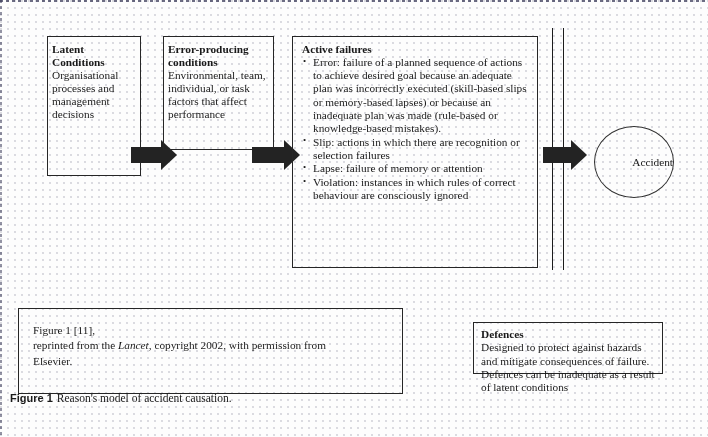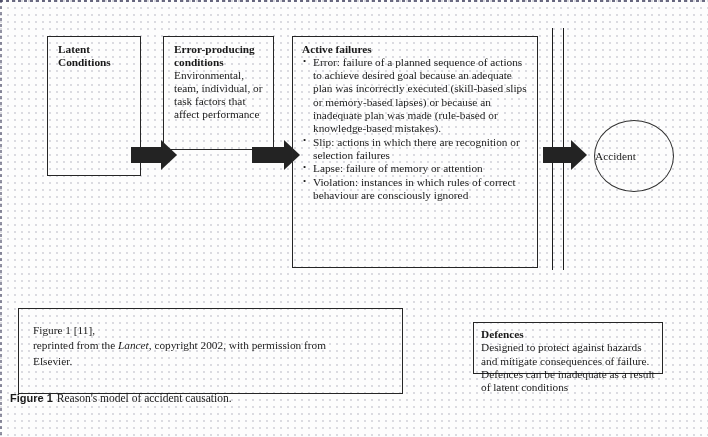--- a/index.html
+++ b/index.html
@@ -42,21 +42,21 @@
         to bottom,
         rgba(60,60,90,0.55) 0px, rgba(60,60,90,0.55) 3px,
         rgba(255,255,255,0) 3px, rgba(255,255,255,0) 6px);
   }
 
   .box {
     position: absolute;
     box-sizing: border-box;
     border: 1px solid #262626;
     background: transparent;
-    padding: 6px 7px 5px 10px;
+    padding: 6px 7px 5px 4px;
     line-height: 1.16;
     font-size: 11.3px;
   }
   .box .title {
     font-weight: bold;
     display: block;
   }
   .box .body {
     display: block;
   }
@@ -125,28 +125,28 @@
     height: 242px;
     background: #1c1c1c;
   }
   #defence-line-1 { left: 552px; }
   #defence-line-2 { left: 563px; }
 
   
   #accident-circle {
     position: absolute;
     left: 594px;
-    top: 120px;
+    top: 126px;
     width: 78px;
     height: 70px;
     border: 1px solid #303030;
     border-radius: 50%;
     display: flex;
     align-items: center;
-    justify-content: flex-start;
+    justify-content: flex-end;
     font-size: 11.3px;
   }
 
   
   #box-credit {
     left: 18px; top: 308px; width: 385px; height: 86px;
     padding: 14px 10px 8px 14px;
     line-height: 1.35;
   }
   #box-credit .line { display: block; }
@@ -176,20 +176,21 @@
 </head>
 <body>
 
 <div id="page">
 
   <div id="edge-top"></div>
   <div id="edge-left"></div>
 
   <div class="box" id="box-latent">
     <span class="title">Latent Conditions</span>
+    <span class="body">Organisational processes and management decisions</span>
   </div>
 
   <div class="arrow" id="arrow-1">
     <div class="shaft"></div>
     <div class="head"></div>
   </div>
 
   <div class="box" id="box-epc">
     <span class="title">Error-producing conditions</span>
     <span class="body">Environmental, team, individual, or task factors that affect performance</span>

